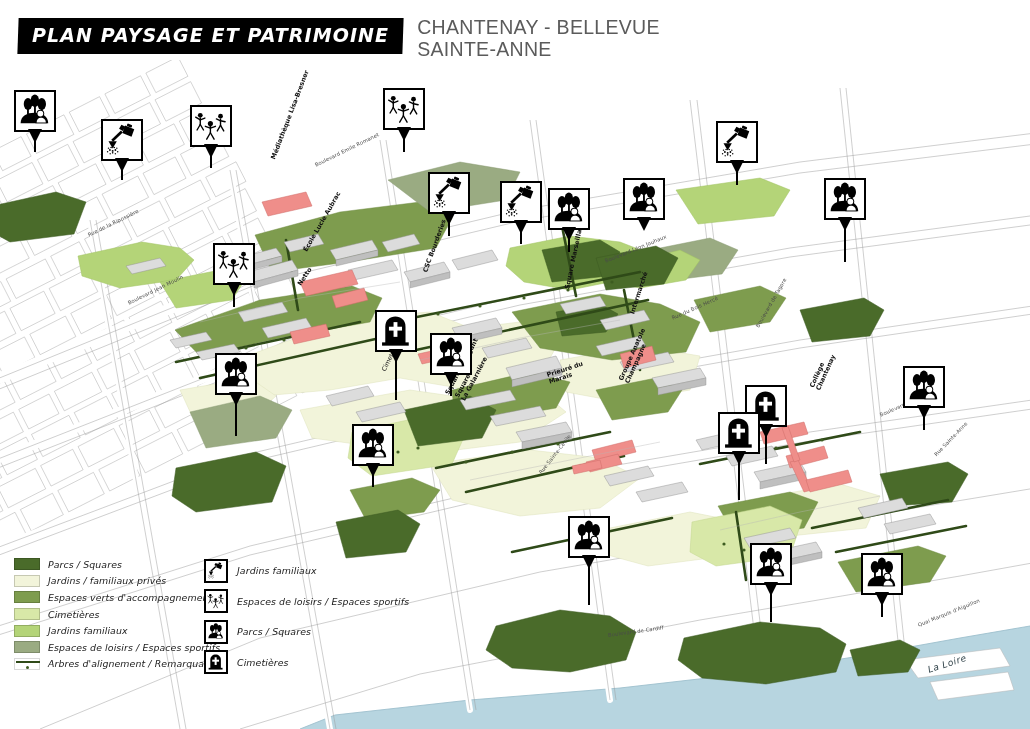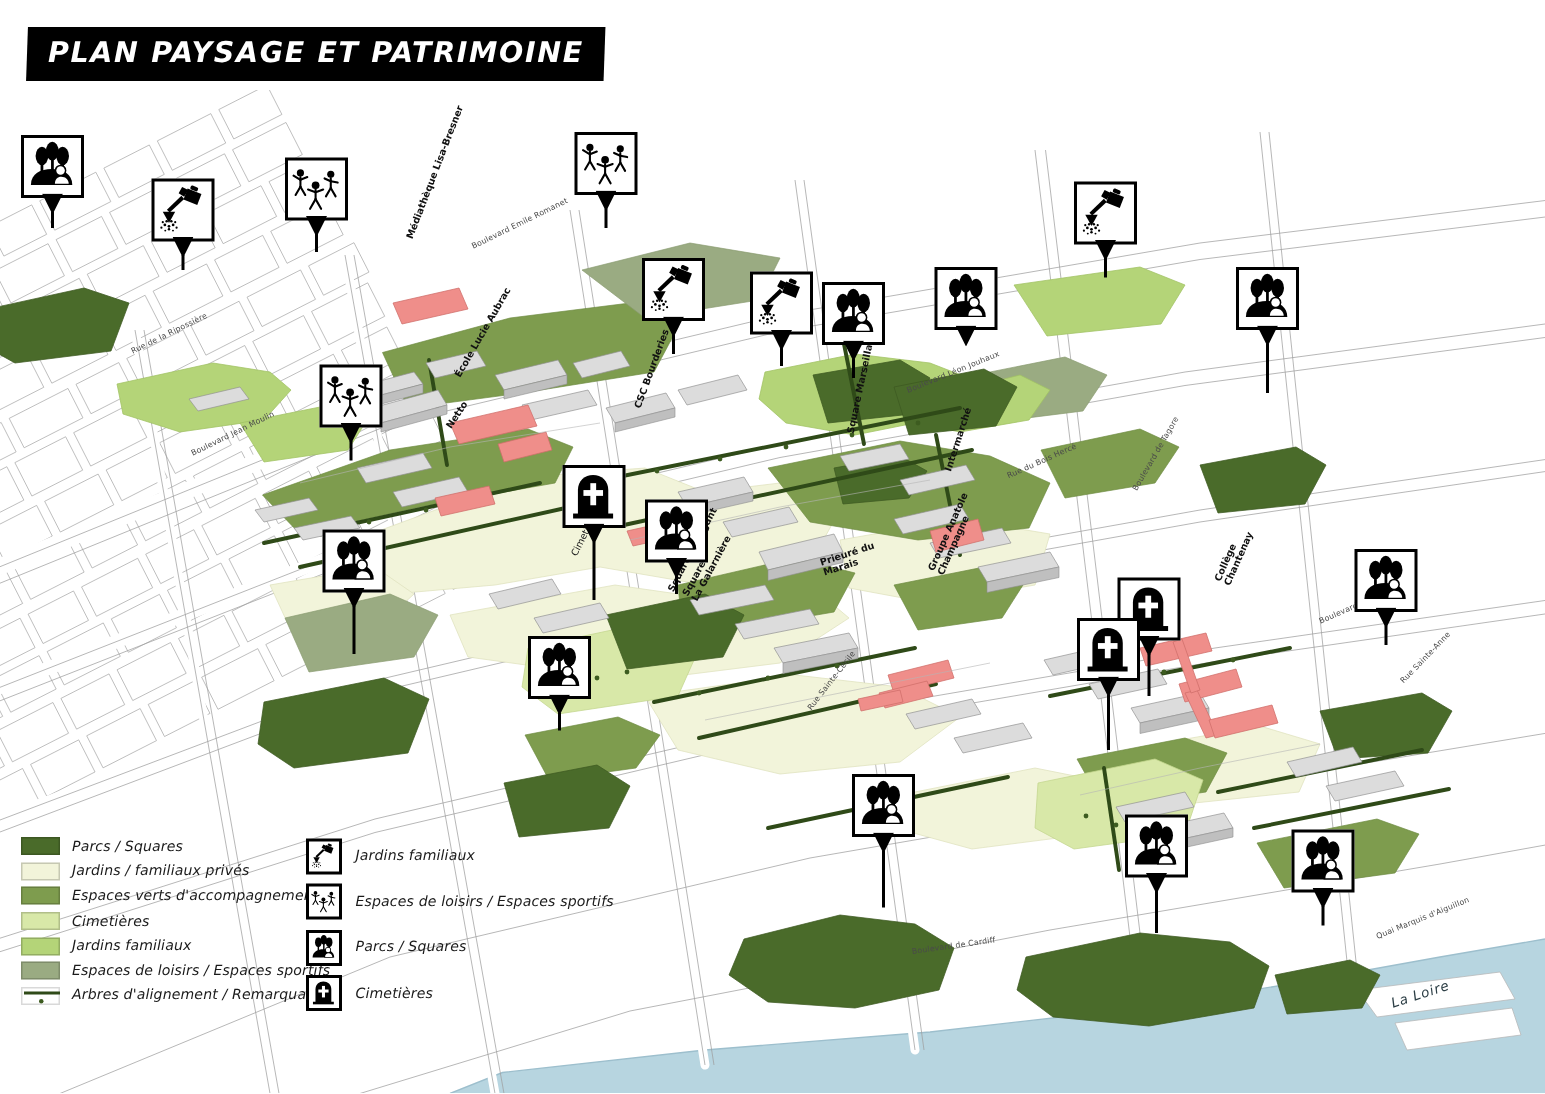--- a/index.html
+++ b/index.html
@@ -1158,20 +1158,22 @@
           <div class="pin-stem" style="left: 20.2px; top: 51px; height: 13px;"></div>
         </div>
       </div>
   </div>
 
   <div id="title-bar">
     <div id="title-badge">
       <span>PLAN PAYSAGE ET PATRIMOINE</span>
     </div>
     <div id="title-sub">
+      <div>CHANTENAY - BELLEVUE</div>
+      <div>SAINTE-ANNE</div>
     </div>
   </div>
 
   <div id="legend">
     <div class="legend-col" id="legend-col-swatch">
         <div class="lg-row">
           <div class="lg-swatch" style="background: rgb(74, 107, 42);"></div>
           <div class="lg-label">Parcs / Squares</div>
         </div>
         <div class="lg-row">

